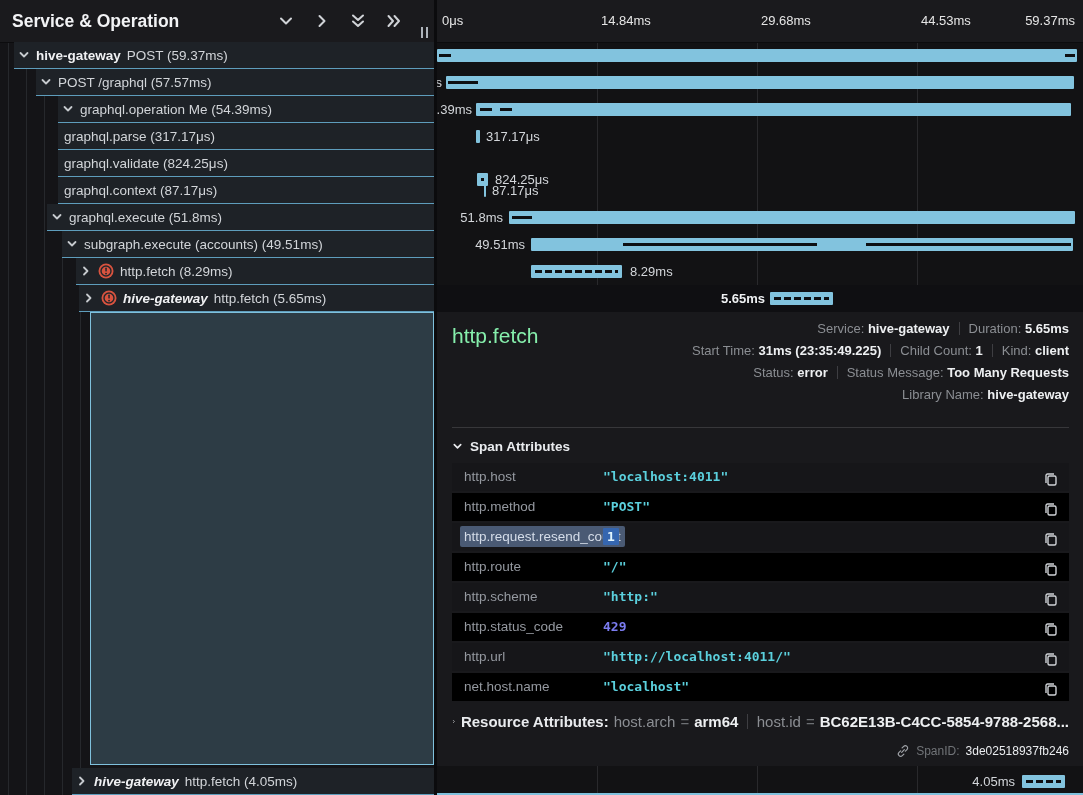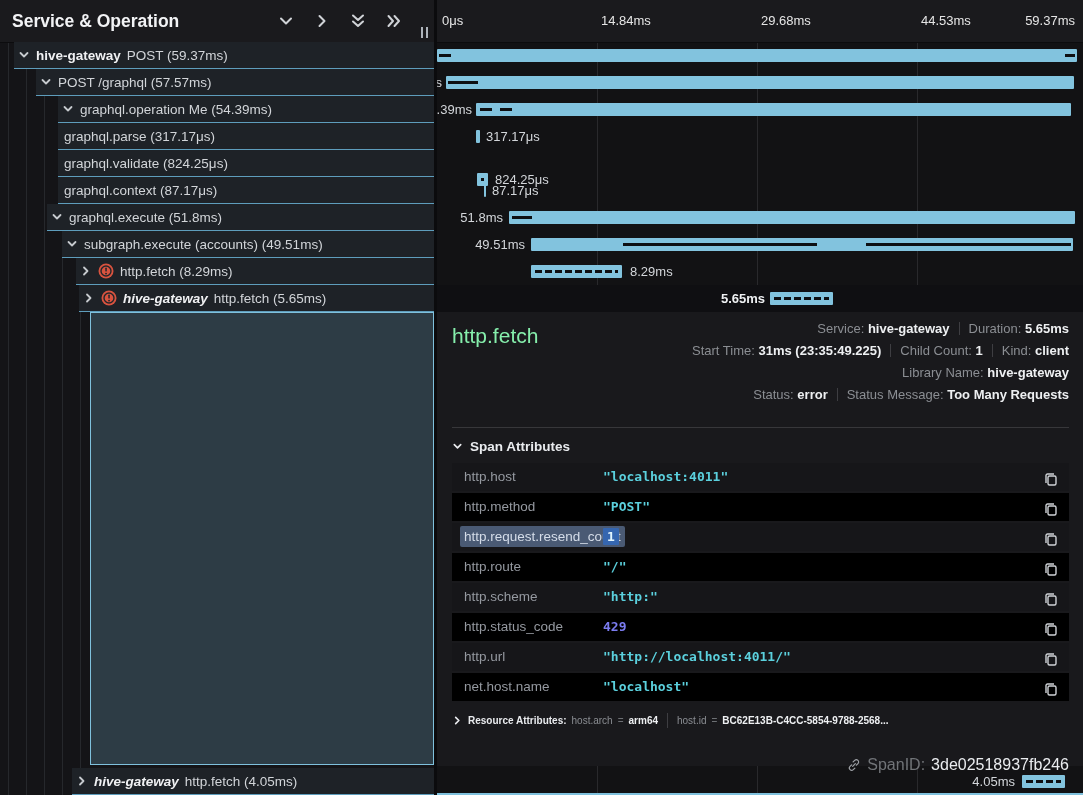--- a/index.html
+++ b/index.html
@@ -54,27 +54,27 @@
   .attr-row.a{background:#161619;}
   .attr-row.b{background:#000000;}
   .akey{position:absolute;left:12px;color:#9599a0;}
   .akey.hl{background:#4a5a74;color:#d5dde9;padding:1px 4px;left:8px;border-radius:2px;line-height:19px;top:3px;}
   .aval{position:absolute;left:151px;font-family:"DejaVu Sans Mono",monospace;font-size:13px;font-weight:bold;}
   .aval.str{color:#5bd0dd;}
   .aval.num{color:#7b7cf0;}
   .aval .selv{background:#3566b0;color:#e2f6ff;padding:1px 4px;border-radius:1px;}
   .copy-btn{position:absolute;right:10px;top:6px;width:16px;height:16px;cursor:pointer;}
   .res-row{position:absolute;left:15px;top:401px;right:14px;display:flex;align-items:center;gap:5px;
-           font-size:10px;white-space:nowrap;overflow:hidden;}
+           font-size:15px;white-space:nowrap;overflow:hidden;}
   .res-row .rt{font-weight:bold;color:#e9ebee;}
   .res-row .rk{color:#8b8e93;}
   .res-row .re{color:#6d7074;}
   .res-row .rv{font-weight:bold;color:#eef0f2;}
   .res-row .vd{display:inline-block;width:1px;height:15px;background:#3e3e42;margin:0 4px;}
-  .sid-row{position:absolute;right:14px;top:444px;display:flex;align-items:center;gap:6px;font-size:16px;}
+  .sid-row{position:absolute;right:14px;top:432px;display:flex;align-items:center;gap:6px;font-size:12px;}
   .sid-row .sl{color:#717478;}
   .sid-row .sv{color:#eaecef;font-weight:normal;}
 </style>
 </head>
 <body>
 
 <div class="app">
 
   <div class="guide" style="left:8px"></div>
   <div class="guide" style="left:26px"></div>
@@ -275,24 +275,24 @@
   <div class="panel">
     <div class="ptitle">http.fetch</div>
     <div class="meta">
       <div class="line">
         <span>Service:</span> <b>hive-gateway</b><span class="vd"></span><span>Duration:</span> <b>5.65ms</b>
       </div>
       <div class="line">
         <span>Start Time:</span> <b>31ms (23:35:49.225)</b><span class="vd"></span><span>Child Count:</span> <b>1</b><span class="vd"></span><span>Kind:</span> <b>client</b>
       </div>
       <div class="line">
-        <span>Library Name:</span> <b>hive-gateway</b>
+        <span>Status:</span> <b>error</b><span class="vd"></span><span>Status Message:</span> <b>Too Many Requests</b>
       </div>
       <div class="line">
-        <span>Status:</span> <b>error</b><span class="vd"></span><span>Status Message:</span> <b>Too Many Requests</b>
+        <span>Library Name:</span> <b>hive-gateway</b>
       </div>
     </div>
 
     <div class="pdiv"></div>
 
     <div class="attr-head">
       <svg width="11" height="11" viewBox="0 0 12 12">
           <polyline points="2.5,4 6,7.5 9.5,4" fill="none" stroke="#e9ebee" stroke-width="1.8" stroke-linecap="round" stroke-linejoin="round"></polyline>
         </svg>
       <span>Span Attributes</span>

